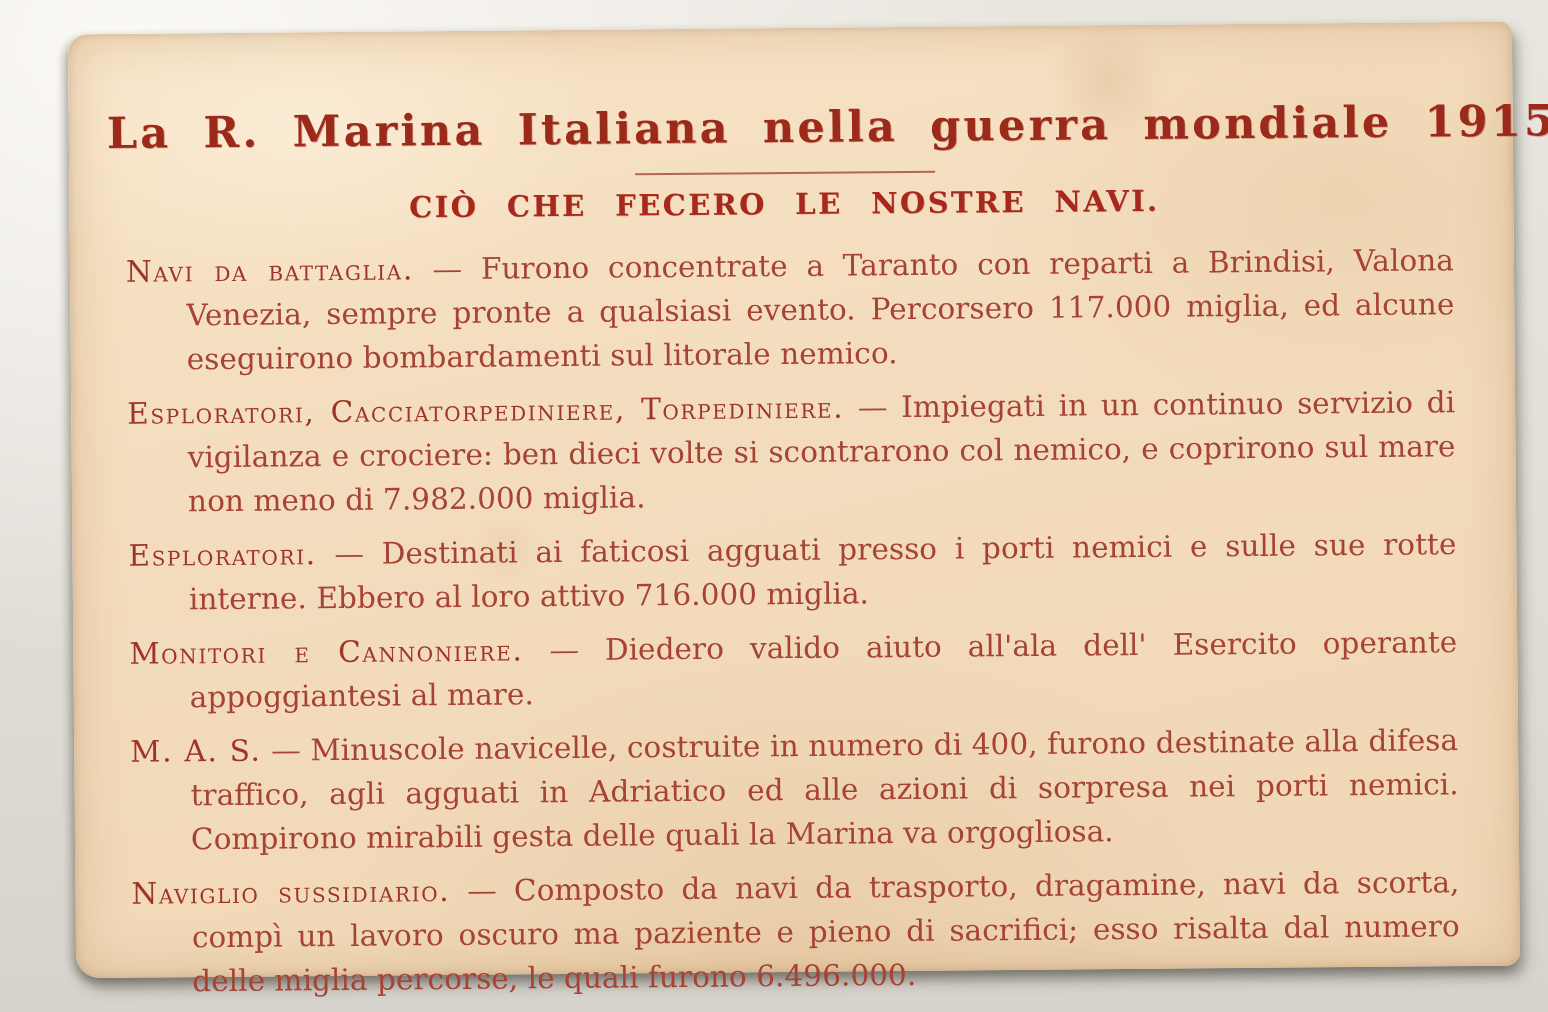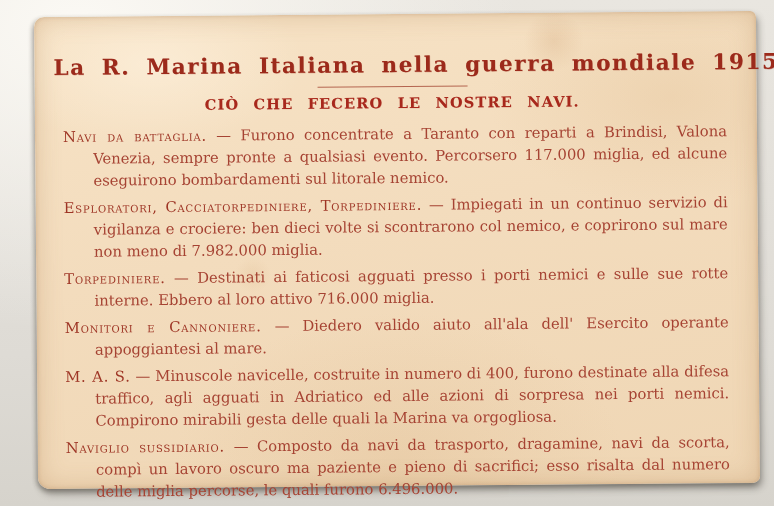--- a/index.html
+++ b/index.html
@@ -105,21 +105,21 @@
   <hr class="title-divider">
 
   <div class="subtitle">CIÒ CHE FECERO LE NOSTRE NAVI.</div>
 
   <div class="sections">
 
     <p class="section"><span class="section-label">Navi da battaglia.</span> <span class="section-text">— Furono concentrate a Taranto con reparti a Brindisi, Valona Venezia, sempre pronte a qualsiasi evento. Percorsero 117.000 miglia, ed alcune eseguirono bombardamenti sul litorale nemico.</span></p>
 
     <p class="section"><span class="section-label">Esploratori, Cacciatorpediniere, Torpediniere.</span> <span class="section-text">— Impiegati in un continuo servizio di vigilanza e crociere: ben dieci volte si scontrarono col nemico, e coprirono sul mare non meno di 7.982.000 miglia.</span></p>
 
-    <p class="section"><span class="section-label">Torpediniere.</span> <span class="section-text">— Destinati ai faticosi agguati presso i porti nemici e sulle sue rotte interne. Ebbero al loro attivo 716.000 miglia.</span></p>
+    <p class="section"><span class="section-label">Esploratori.</span> <span class="section-text">— Destinati ai faticosi agguati presso i porti nemici e sulle sue rotte interne. Ebbero al loro attivo 716.000 miglia.</span></p>
 
     <p class="section"><span class="section-label">Monitori e Cannoniere.</span> <span class="section-text">— Diedero valido aiuto all'ala dell' Esercito operante appoggiantesi al mare.</span></p>
 
     <p class="section"><span class="section-label">M. A. S.</span> <span class="section-text">— Minuscole navicelle, costruite in numero di 400, furono destinate alla difesa traffico, agli agguati in Adriatico ed alle azioni di sorpresa nei porti nemici. Compirono mirabili gesta delle quali la Marina va orgogliosa.</span></p>
 
     <p class="section"><span class="section-label">Naviglio sussidiario.</span> <span class="section-text">— Composto da navi da trasporto, dragamine, navi da scorta, compì un lavoro oscuro ma paziente e pieno di sacrifici; esso risalta dal numero delle miglia percorse, le quali furono 6.496.000.</span></p>
 
   </div>
 </div>
 

